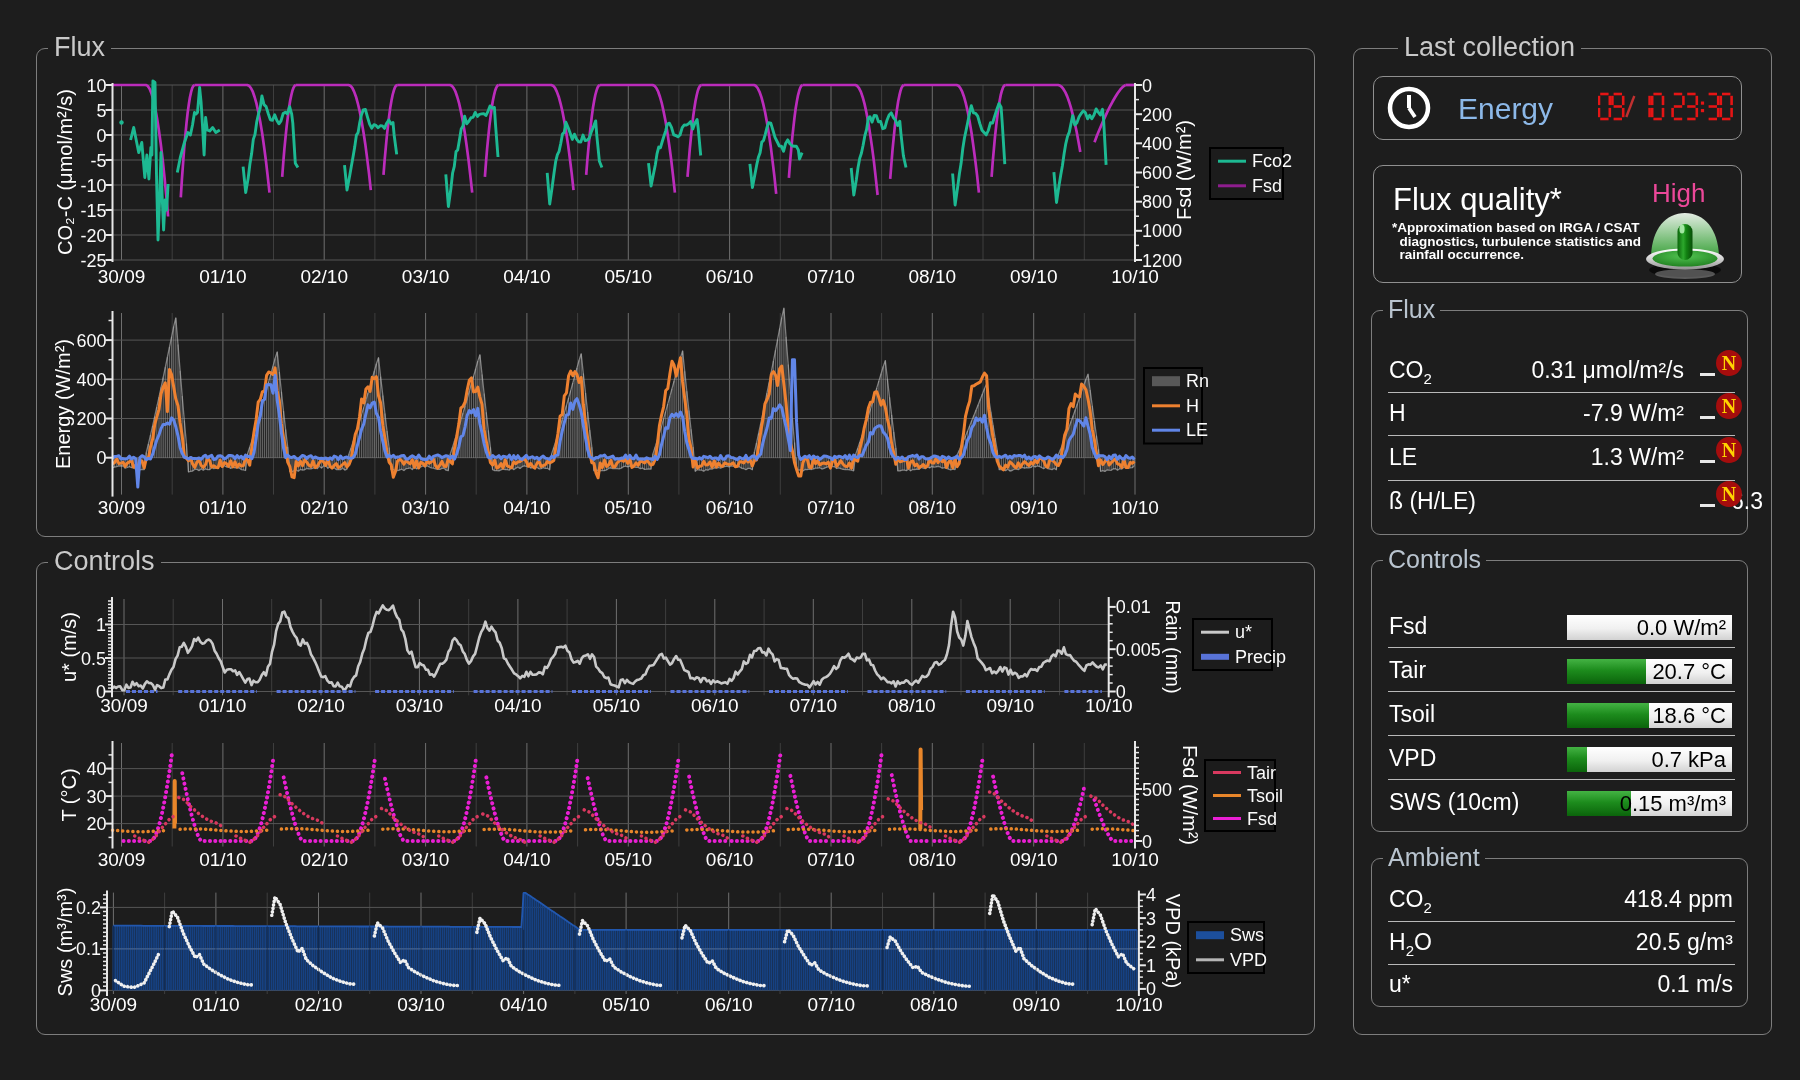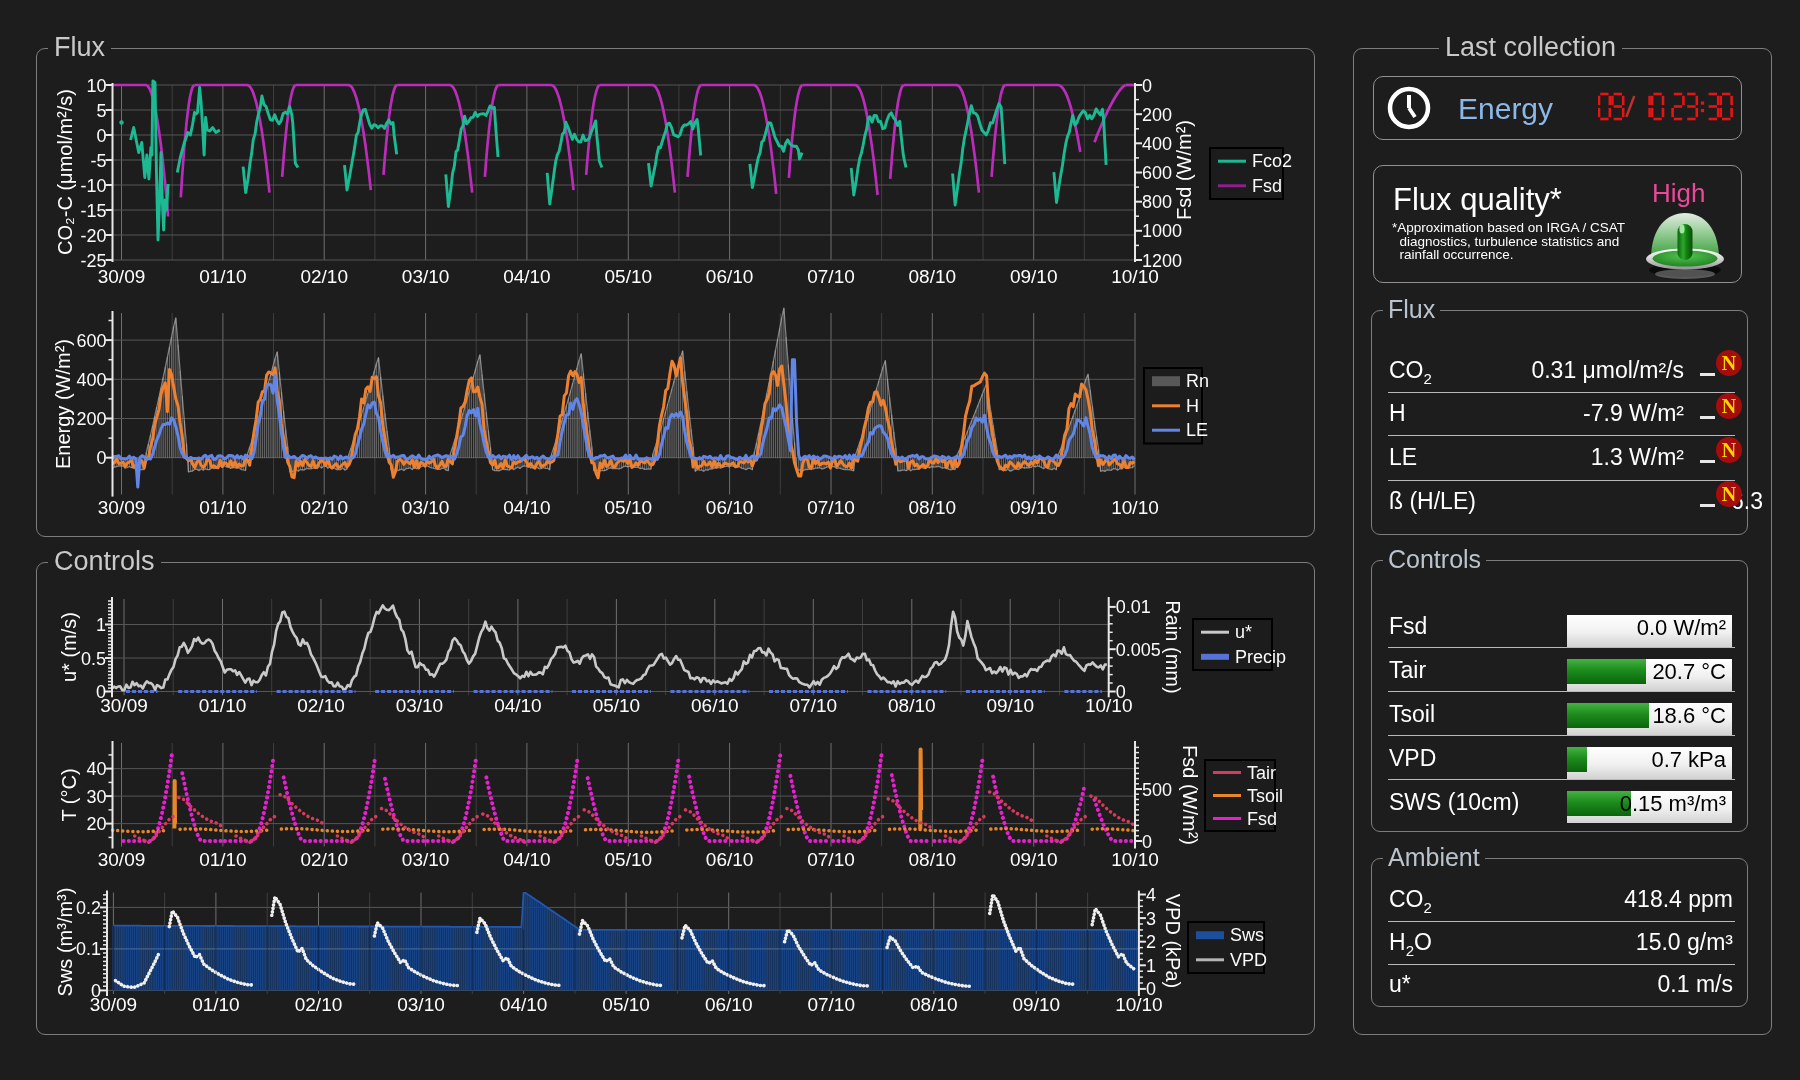--- a/index.html
+++ b/index.html
@@ -5,34 +5,34 @@
 html,body {width:1800px;height:1080px;background:#1d1d1d;font-family:"Liberation Sans",sans-serif;overflow:hidden}
 .abs {position:absolute}
 .fs {position:absolute;border:1px solid #7d7d7d;border-radius:9px}
 .lg {position:absolute;font-size:27px;color:#c9c9c9;background:#1d1d1d;padding:0 6px;line-height:31px}
 .lg2 {position:absolute;font-size:25px;color:#b9c4cf;background:#1d1d1d;padding:0 5px;line-height:30px}
 .box {position:absolute;border:1.5px solid #909090;border-radius:10px}
 .rl {position:absolute;font-size:23px;color:#ffffff}
 .rl sub {font-size:15px}
 .rv {position:absolute;font-size:23px;color:#fff;text-align:right}
 .sep {position:absolute;height:1px;background:#b9b9b9}
-.bar {position:absolute;width:165px;height:32px;background:linear-gradient(180deg,#ffffff 0%,#f0f0f0 55%,#d2d2d2 100%);overflow:hidden}
+.bar {position:absolute;width:165px;height:25px;background:linear-gradient(180deg,#ffffff 0%,#f0f0f0 55%,#d2d2d2 100%);overflow:hidden}
 .fill {position:absolute;left:0;top:0;height:25px;background:linear-gradient(180deg,#44b344 0%,#1d8c1d 45%,#0b640b 100%)}
 .bv {position:absolute;right:6px;top:0;font-size:22px;line-height:25px;color:#000}
 .tk {font-size:18px;fill:#fcfcfc;font-family:"Liberation Sans",sans-serif}
 .xk {font-size:19px;fill:#fff;font-family:"Liberation Sans",sans-serif}
 .at {font-size:20px;fill:#fff;font-family:"Liberation Sans",sans-serif}
 </style></head>
 <body>
 <div class="fs" style="left:36px;top:48px;width:1279px;height:489px"></div>
 <div class="lg" style="left:48px;top:32px">Flux</div>
 <div class="fs" style="left:36px;top:562px;width:1279px;height:473px"></div>
 <div class="lg" style="left:48px;top:546px">Controls</div>
 <div class="fs" style="left:1353px;top:48px;width:419px;height:987px"></div>
-<div class="lg" style="left:1439px;top:32px">Last collection</div>
+<div class="lg" style="left:1398px;top:32px">Last collection</div>
 <div class="box" style="left:1373px;top:76px;width:369px;height:64px"></div>
 <svg class="abs" style="left:1386px;top:85px" width="46" height="46" viewBox="0 0 46 46">
 <circle cx="23" cy="23" r="19" fill="none" stroke="#fff" stroke-width="4.5"></circle>
 <line x1="23" y1="23" x2="23" y2="10" stroke="#fff" stroke-width="4"></line>
 <line x1="23" y1="23" x2="29" y2="32" stroke="#fff" stroke-width="3.8"></line>
   </svg>
 <div class="abs" style="left:1458px;top:92px;font-size:30px;color:#8cb8e8">Energy</div>
 <svg class="abs" style="left:1598px;top:92px" width="145" height="30">
     <line x1="2.2" y1="2" x2="10.6" y2="2" stroke="#e51515" stroke-width="2.6"></line>
     <line x1="11.8" y1="3.8" x2="11.8" y2="13.1" stroke="#e51515" stroke-width="2.6"></line>
@@ -74,21 +74,21 @@
     <line x1="110.6" y1="27" x2="119" y2="27" stroke="#e51515" stroke-width="2.6"></line>
     <line x1="124" y1="2" x2="132.4" y2="2" stroke="#e51515" stroke-width="2.6"></line>
     <line x1="133.6" y1="3.8" x2="133.6" y2="13.1" stroke="#e51515" stroke-width="2.6"></line>
     <line x1="133.6" y1="15.9" x2="133.6" y2="25.2" stroke="#e51515" stroke-width="2.6"></line>
     <line x1="124" y1="27" x2="132.4" y2="27" stroke="#e51515" stroke-width="2.6"></line>
     <line x1="122.8" y1="15.9" x2="122.8" y2="25.2" stroke="#e51515" stroke-width="2.6"></line>
     <line x1="122.8" y1="3.8" x2="122.8" y2="13.1" stroke="#e51515" stroke-width="2.6"></line>
   </svg>
 <div class="box" style="left:1373px;top:165px;width:369px;height:118px"></div>
 <div class="abs" style="left:1393px;top:182px;font-size:31px;color:#fff">Flux quality*</div>
-<div class="abs" style="left:1392px;top:221px;font-size:13.5px;line-height:13.5px;color:#fff;font-weight:normal">*Approximation based on IRGA / CSAT<br>&nbsp;&nbsp;diagnostics, turbulence statistics and<br>&nbsp;&nbsp;rainfall occurrence.</div>
+<div class="abs" style="left:1392px;top:221px;font-size:13.5px;line-height:13.5px;color:#fff;font-weight:bold">*Approximation based on IRGA / CSAT<br>&nbsp;&nbsp;diagnostics, turbulence statistics and<br>&nbsp;&nbsp;rainfall occurrence.</div>
 <div class="abs" style="left:1652px;top:178px;font-size:26px;color:#ec4899">High</div>
 <svg class="abs" style="left:1637px;top:200px" width="96" height="86" viewBox="0 0 96 86">
 <defs>
 <linearGradient id="dome" x1="0" y1="0" x2="0" y2="1">
 <stop offset="0" stop-color="#f2fbf2"></stop>
         <stop offset="0.3" stop-color="#b8e4b8"></stop>
         <stop offset="0.75" stop-color="#63bd63"></stop>
         <stop offset="1" stop-color="#3da23d"></stop>
       </linearGradient>
 <linearGradient id="ring" x1="0" y1="0" x2="0" y2="1">
@@ -177,21 +177,21 @@
   </div>
 <div class="sep" style="left:1388px;top:646.5px;width:347px"></div>
 <div class="sep" style="left:1388px;top:690.5px;width:347px"></div>
 <div class="sep" style="left:1388px;top:734.5px;width:347px"></div>
 <div class="sep" style="left:1388px;top:778.5px;width:347px"></div>
 <div class="fs" style="left:1371px;top:858px;width:377px;height:149px"></div>
 <div class="lg2" style="left:1383px;top:842px">Ambient</div>
 <div class="rl" style="left:1389px;top:885.5px">CO<sub>2</sub></div>
 <div class="rv" style="left:1480px;top:885.5px;width:253px">418.4 ppm</div>
 <div class="rl" style="left:1389px;top:928.5px">H<sub>2</sub>O</div>
-<div class="rv" style="left:1480px;top:928.5px;width:253px">15.0 g/m³</div>
+<div class="rv" style="left:1480px;top:928.5px;width:253px">20.5 g/m³</div>
 <div class="rl" style="left:1389px;top:970.5px">u*</div>
 <div class="rv" style="left:1480px;top:970.5px;width:253px">0.1 m/s</div>
 <div class="sep" style="left:1388px;top:920.5px;width:347px"></div>
 <div class="sep" style="left:1388px;top:963.5px;width:347px"></div>
 <svg class="abs" style="left:0;top:0" width="1800" height="1080">
     <g>
       <line x1="121.5" y1="85" x2="121.5" y2="260" stroke="#6f6f6f" stroke-width="1"></line>
       <line x1="172.2" y1="85" x2="172.2" y2="260" stroke="#3e3e3e" stroke-width="1"></line>
       <line x1="222.9" y1="85" x2="222.9" y2="260" stroke="#6f6f6f" stroke-width="1"></line>
       <line x1="273.5" y1="85" x2="273.5" y2="260" stroke="#3e3e3e" stroke-width="1"></line>

